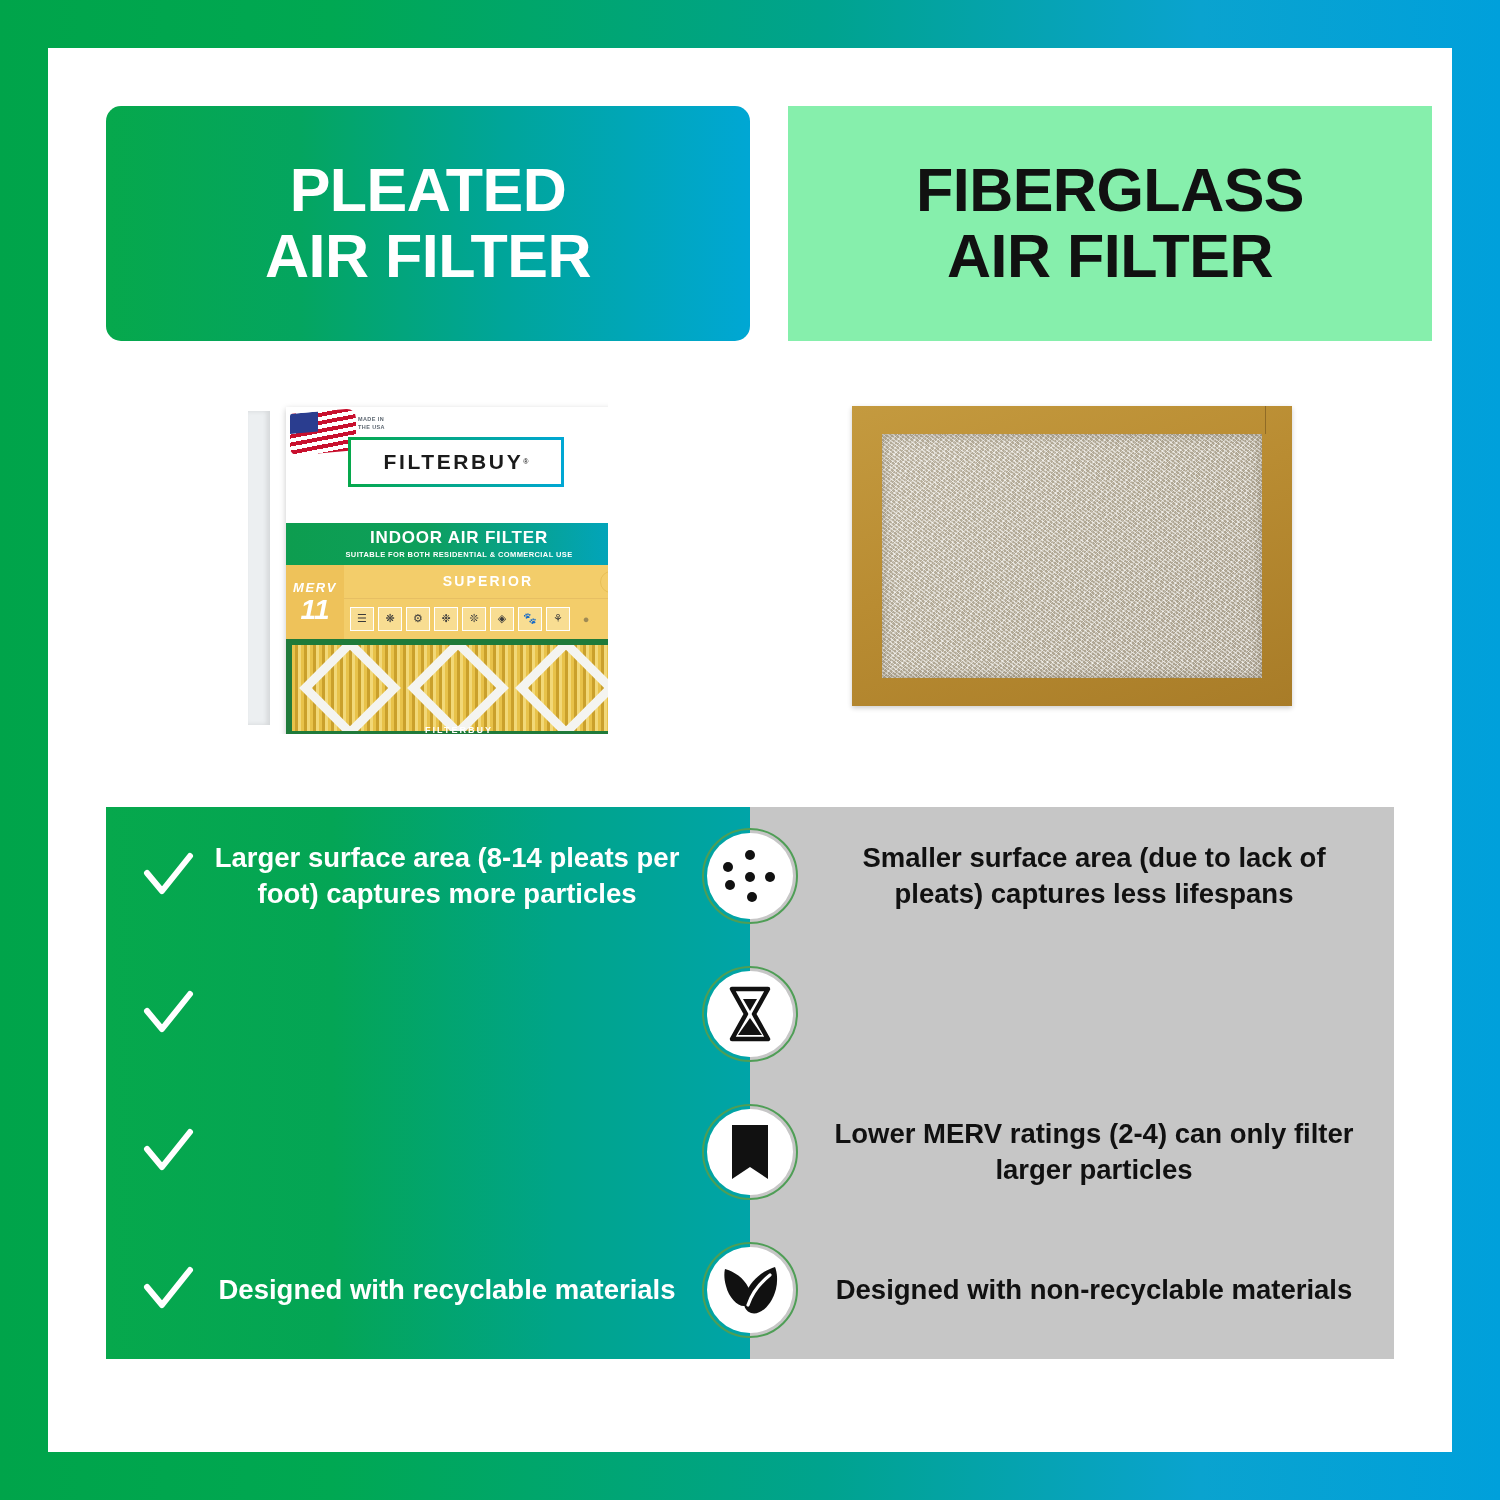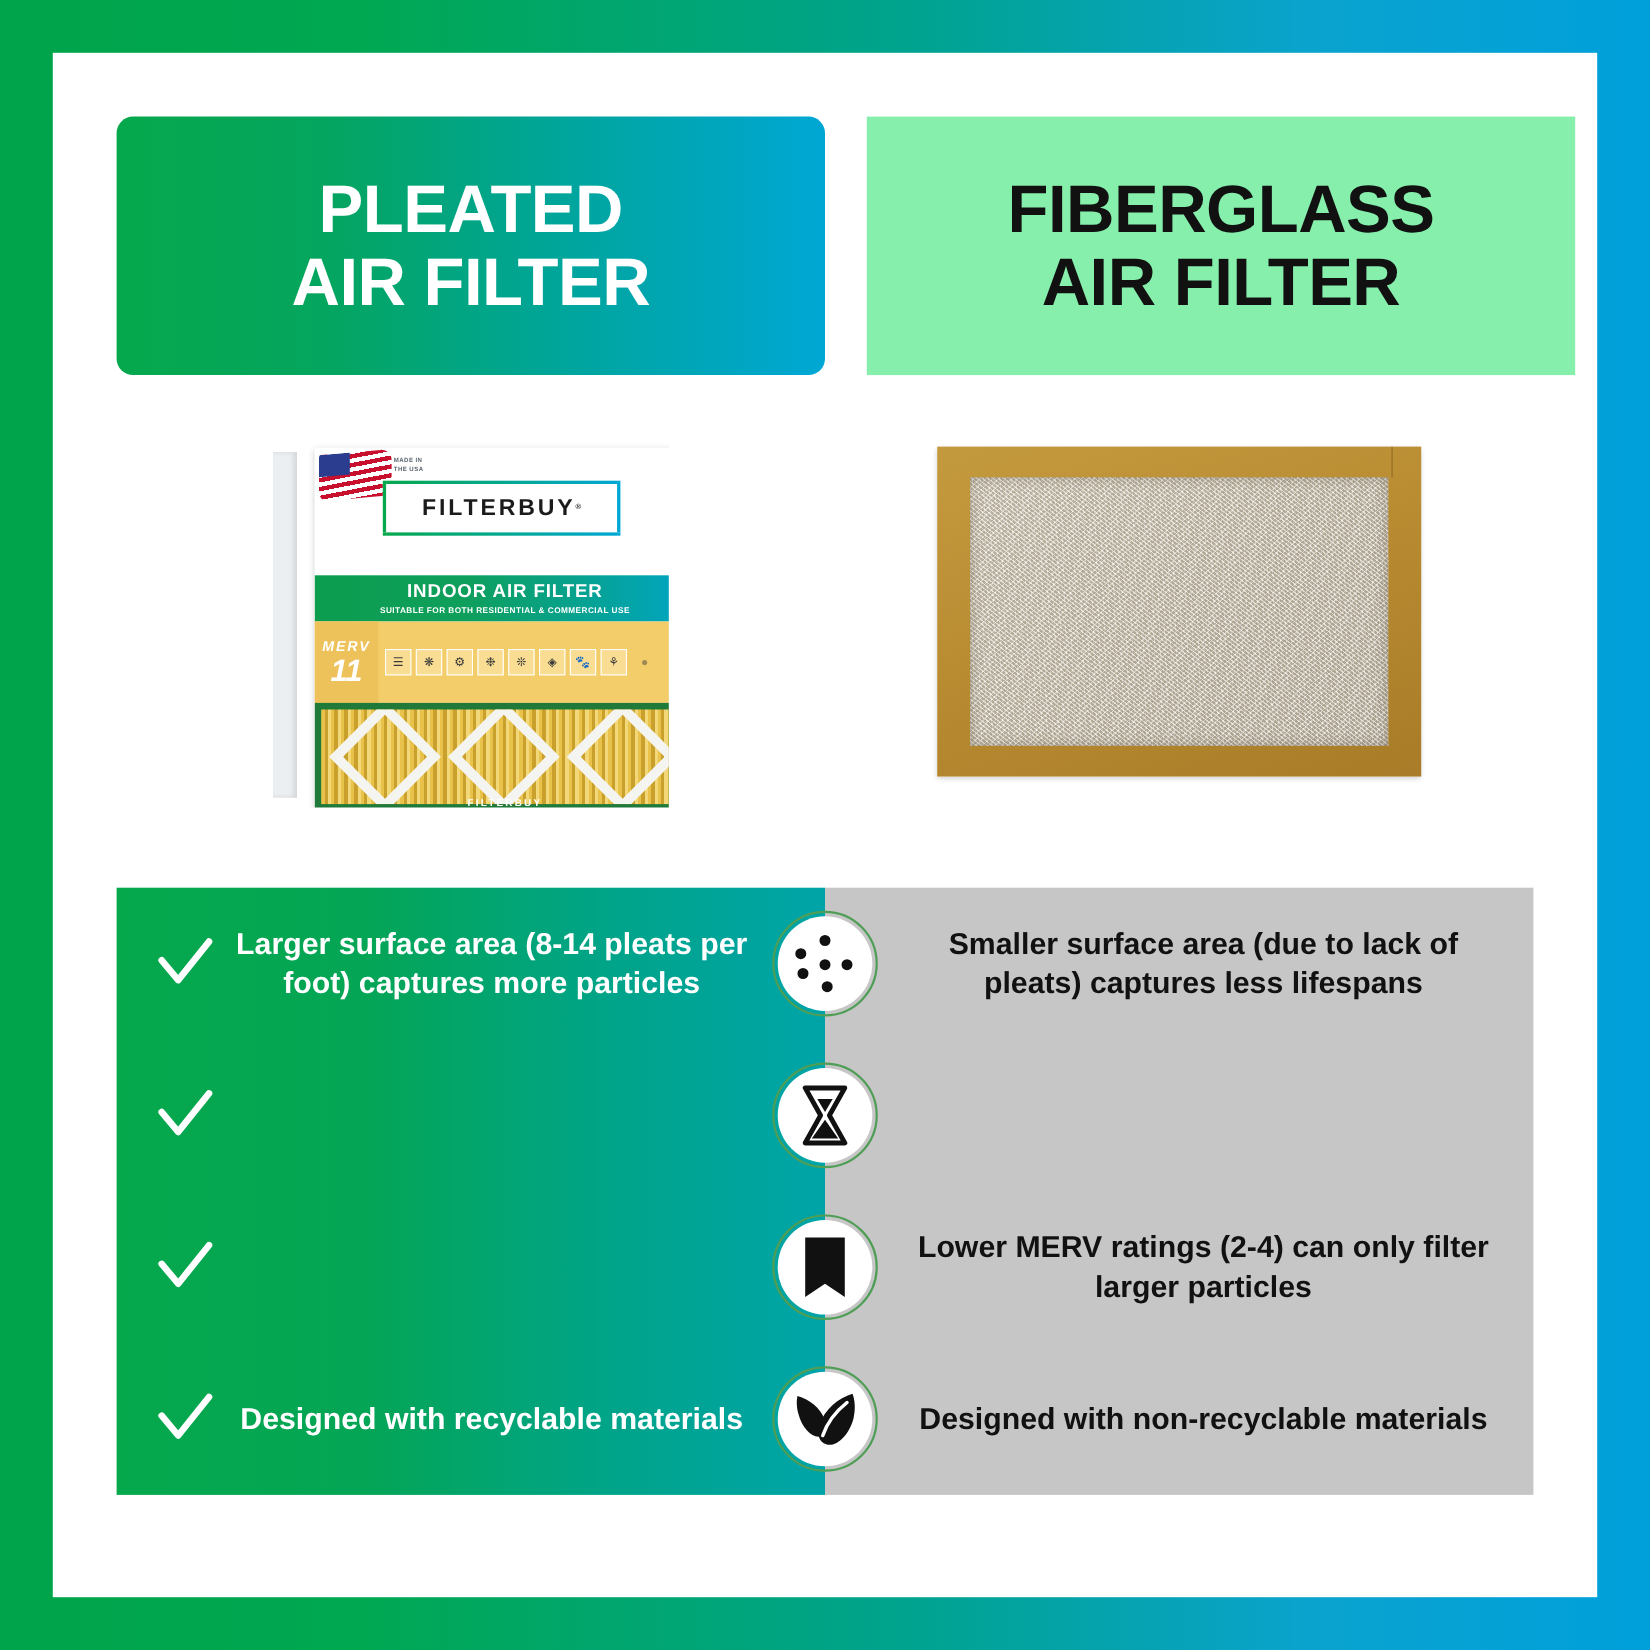--- a/index.html
+++ b/index.html
@@ -444,20 +444,24 @@
               <div class="pb-band-main">INDOOR AIR FILTER</div>
               <div class="pb-band-sub">SUITABLE FOR BOTH RESIDENTIAL &amp; COMMERCIAL USE</div>
             </div>
 
             <div class="pb-gold">
               <div class="pb-merv">
                 <div class="pb-merv-label">MERV</div>
                 <div class="pb-merv-value">11</div>
               </div>
               <div class="pb-gold-right">
+                <div class="pb-superior">
+                  <span>SUPERIOR</span>
+                  <span class="pb-ul"></span>
+                </div>
                 <div class="pb-icons">
                   <span class="pb-ico">☰</span>
                   <span class="pb-ico">❋</span>
                   <span class="pb-ico">⚙</span>
                   <span class="pb-ico">❉</span>
                   <span class="pb-ico">❊</span>
                   <span class="pb-ico">◈</span>
                   <span class="pb-ico">🐾</span>
                   <span class="pb-ico">⚘</span>
                   <span class="pb-ico dim">●</span>

